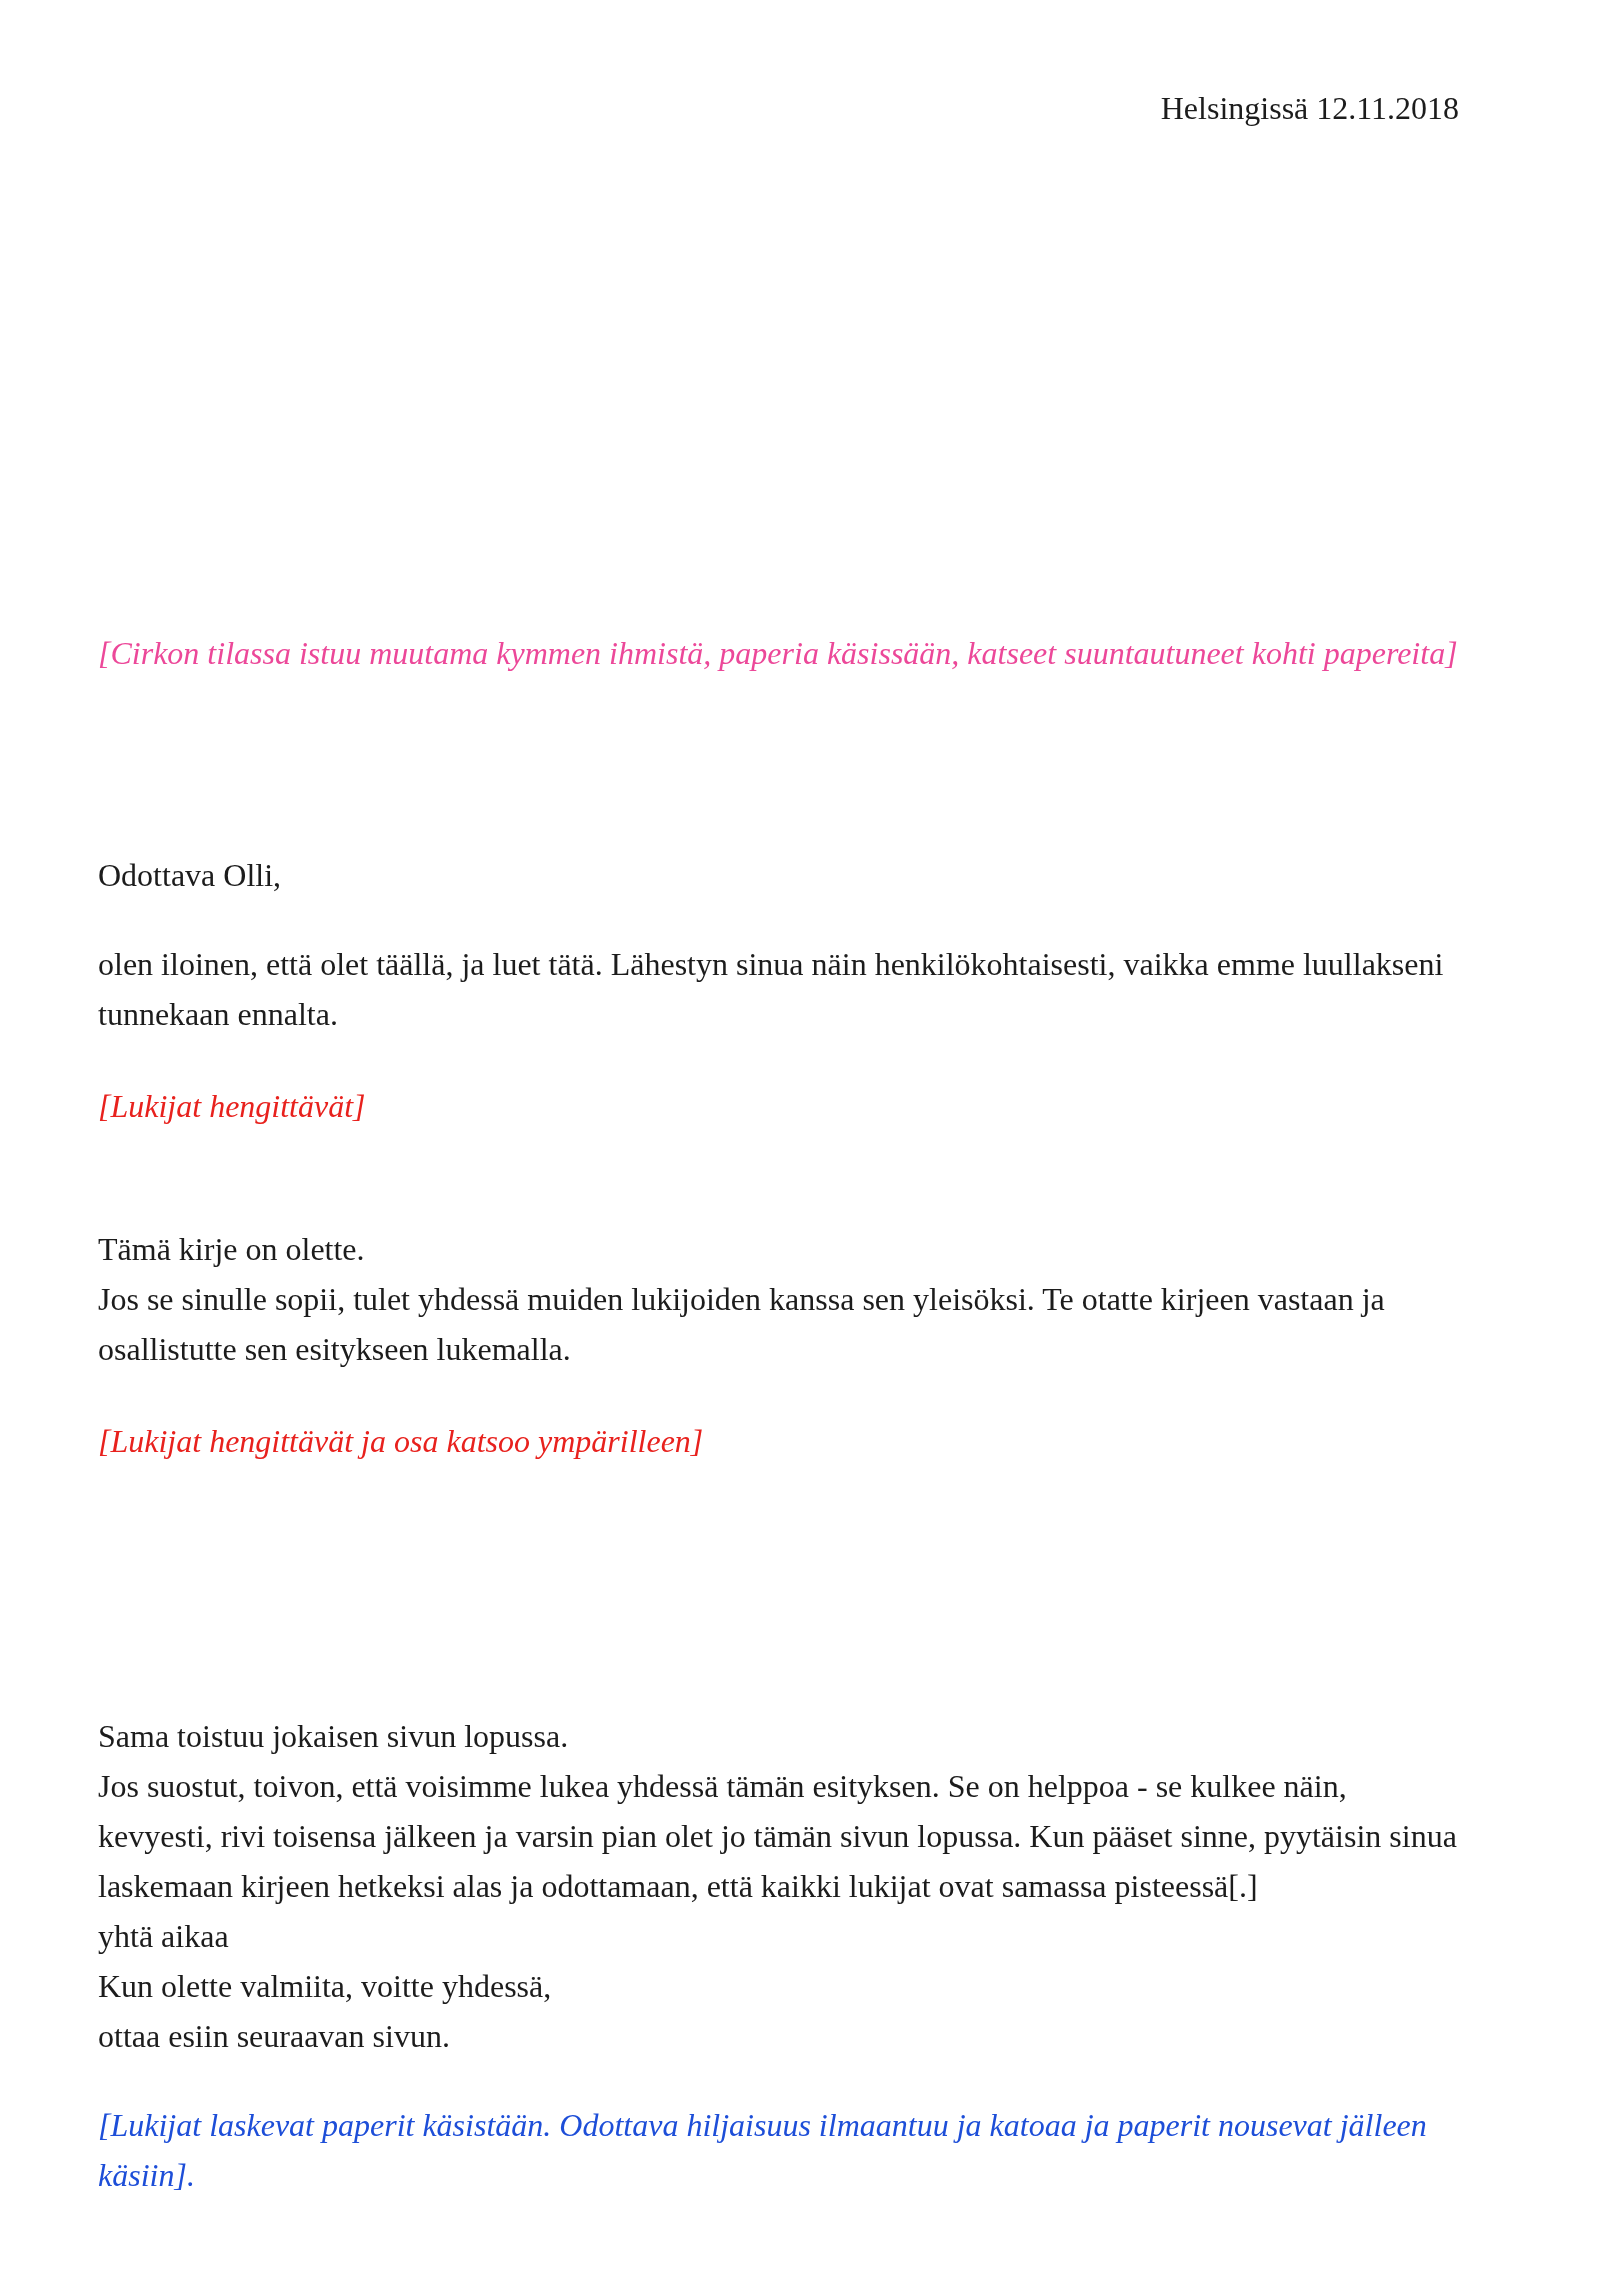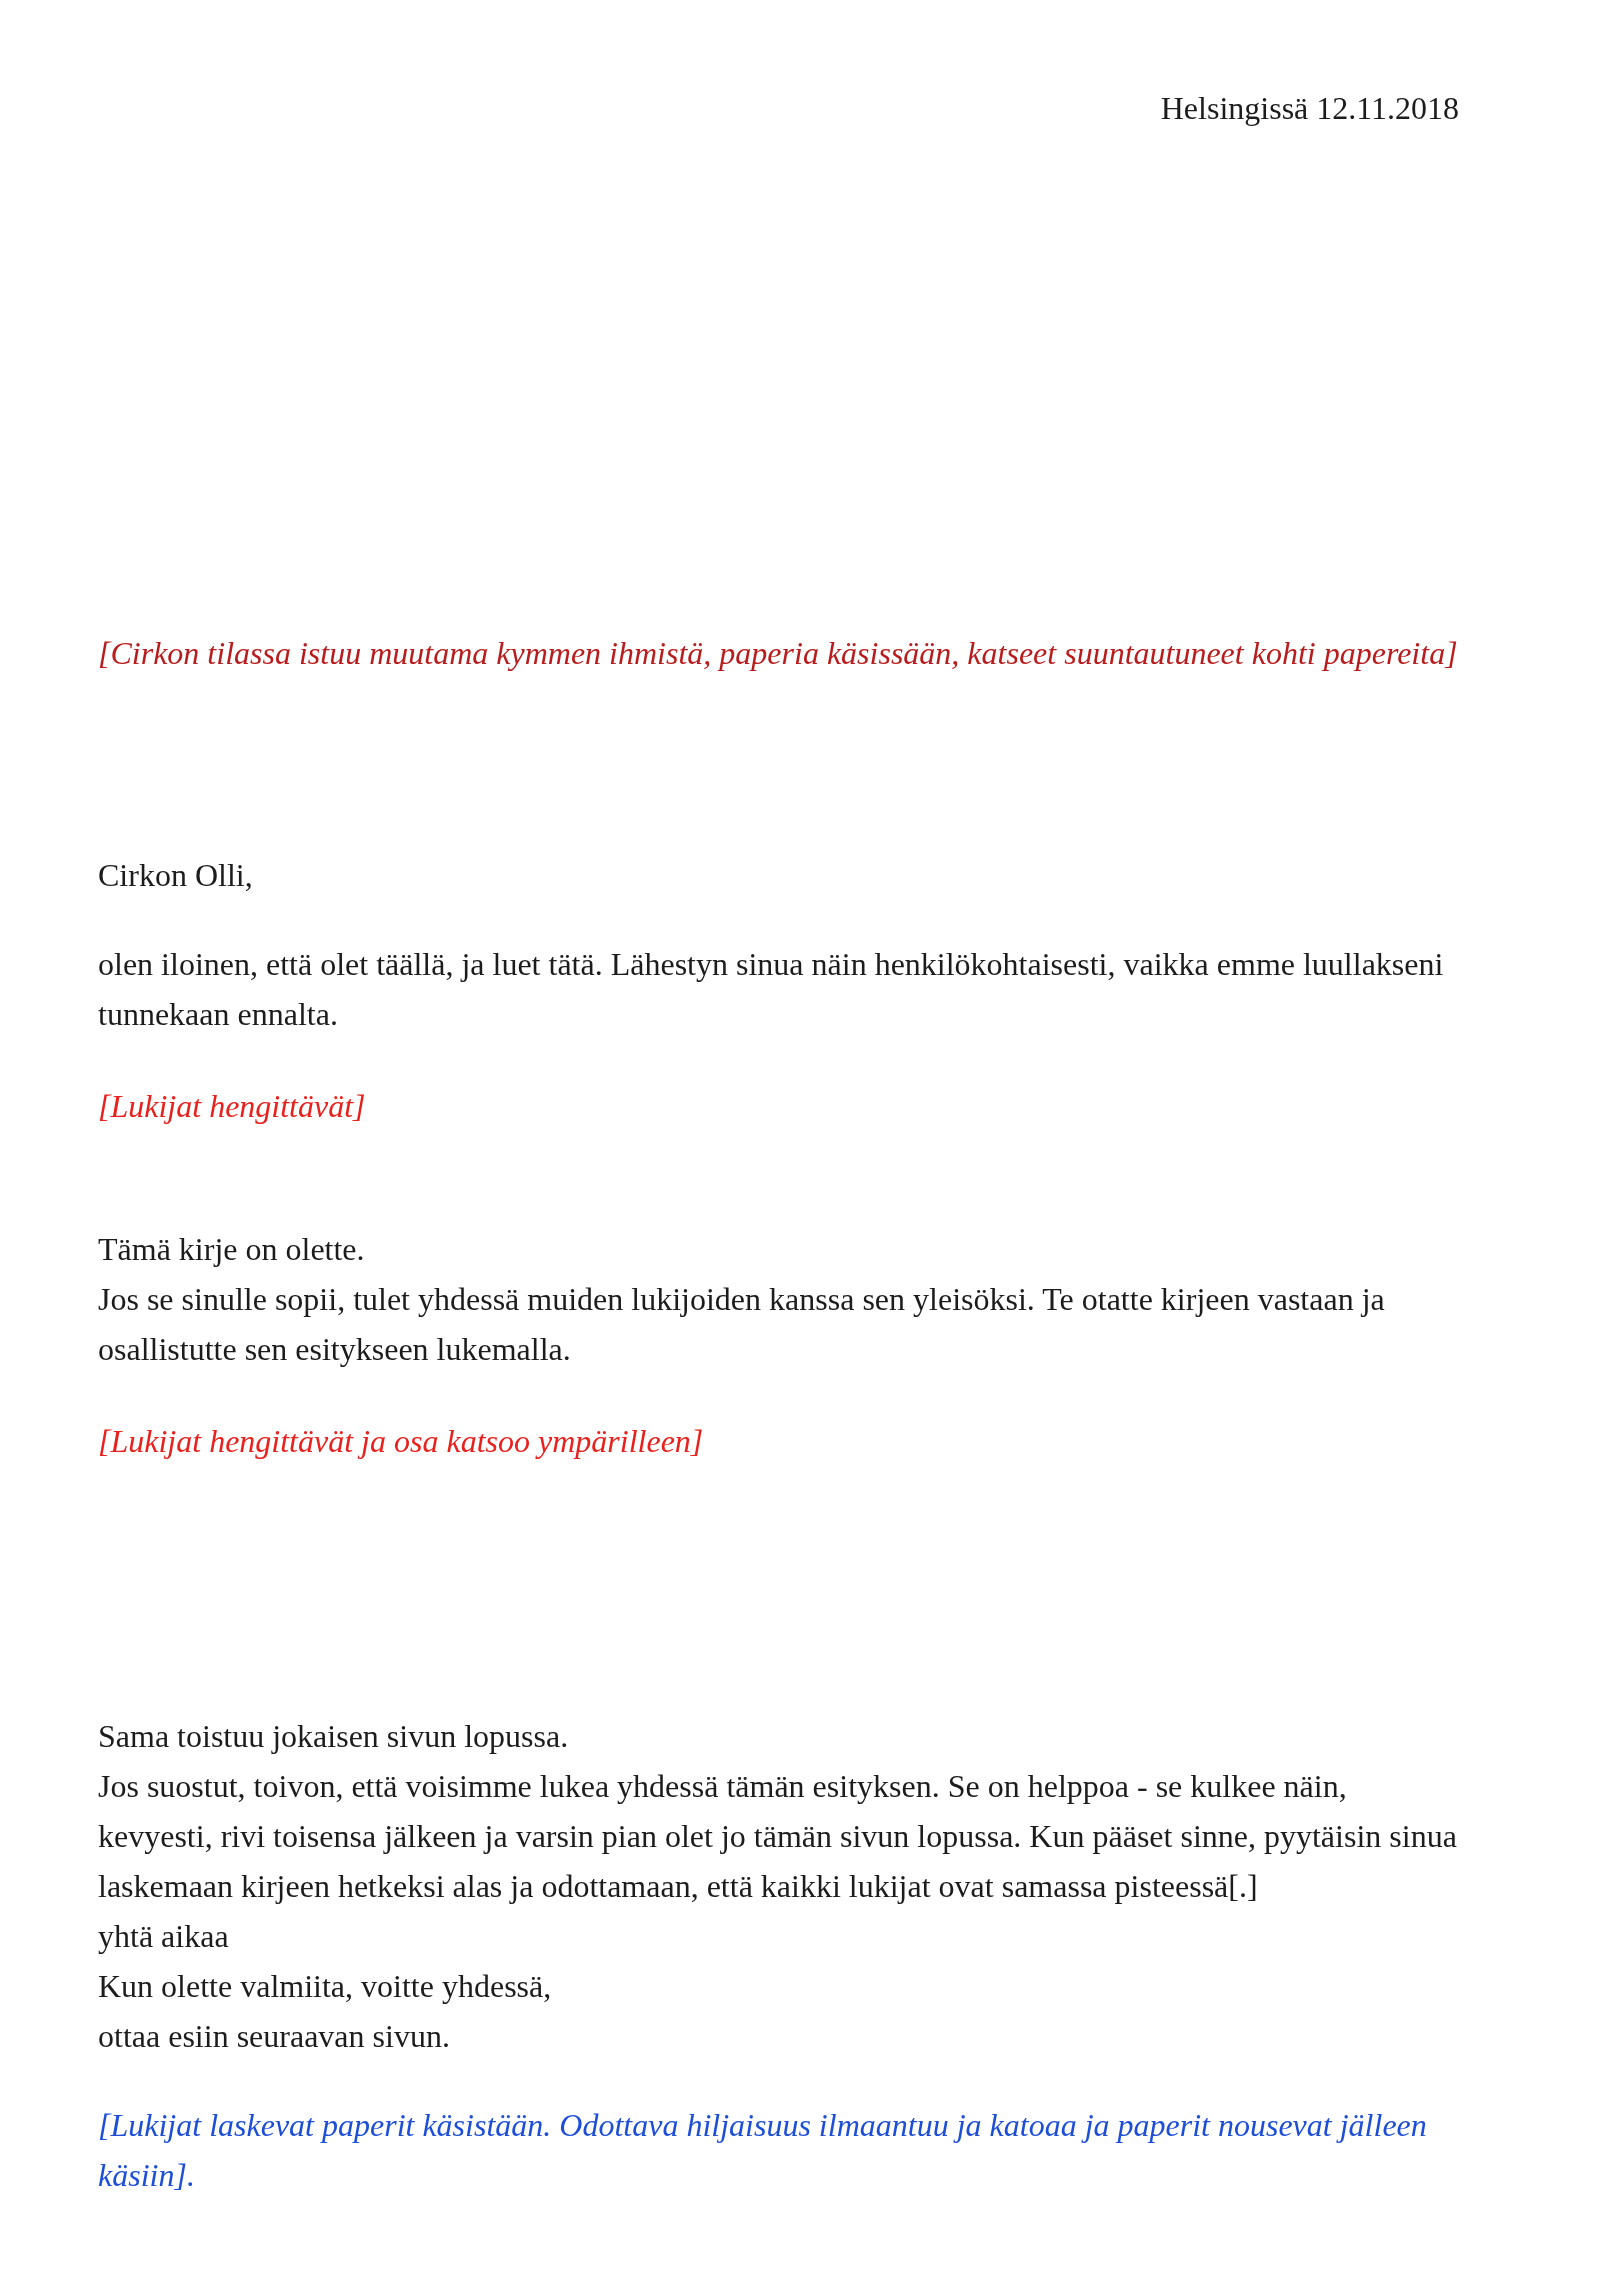--- a/index.html
+++ b/index.html
@@ -38,23 +38,23 @@
   .stage-closing   { margin-top: 39px; }
   p { margin: 0; }
 </style>
 </head>
 <body>
 
 <div class="page">
 
   <p class="date-line">Helsingissä 12.11.2018</p>
 
-  <p class="stage stage-opening" style="color: #b91c1c;">[Cirkon tilassa istuu muutama kymmen ihmistä, paperia käsissään, katseet suuntautuneet kohti papereita]</p>
+  <p class="stage stage-opening" style="color: #ec4899;">[Cirkon tilassa istuu muutama kymmen ihmistä, paperia käsissään, katseet suuntautuneet kohti papereita]</p>
 
-  <p class="salutation">Cirkon Olli,</p>
+  <p class="salutation">Odottava Olli,</p>
 
   <p class="para-intro">olen iloinen, että olet täällä, ja luet tätä. Lähestyn sinua näin henkilökohtaisesti, vaikka emme luullakseni tunnekaan ennalta.</p>
 
   <p class="stage stage-breathe" style="color: rgb(232, 33, 29);">[Lukijat hengittävät]</p>
 
   <div class="block-esitys">
     <p>Tämä kirje on olette.</p>
     <p>Jos se sinulle sopii, tulet yhdessä muiden lukijoiden kanssa sen yleisöksi. Te otatte kirjeen vastaan ja osallistutte sen esitykseen lukemalla.</p>
   </div>
 

